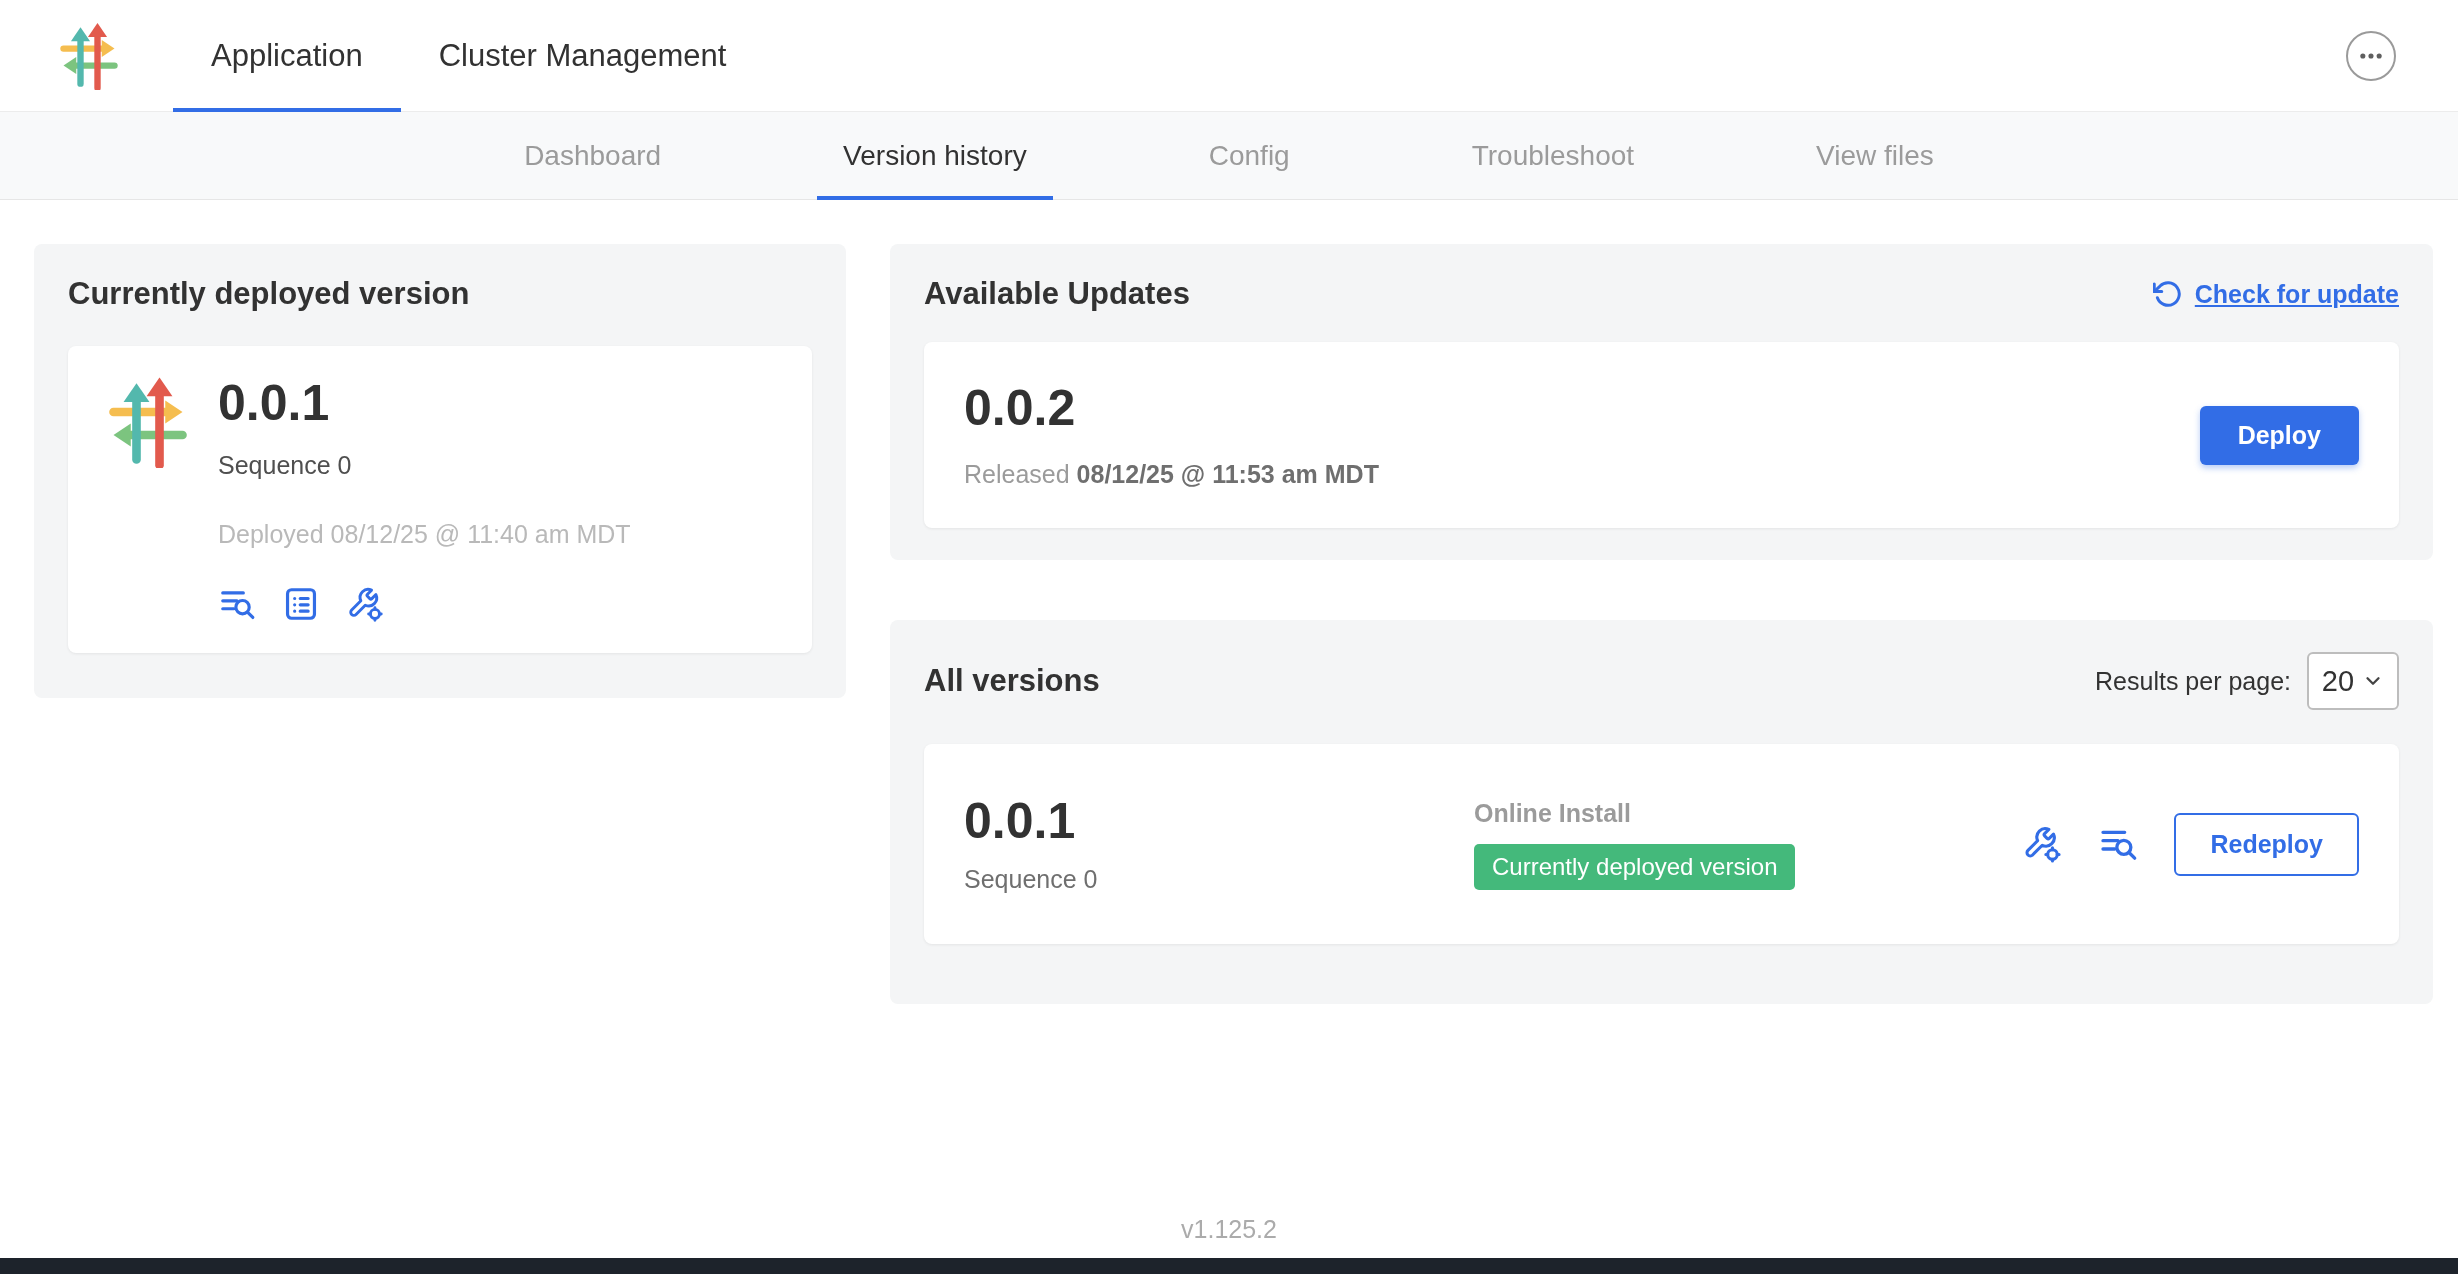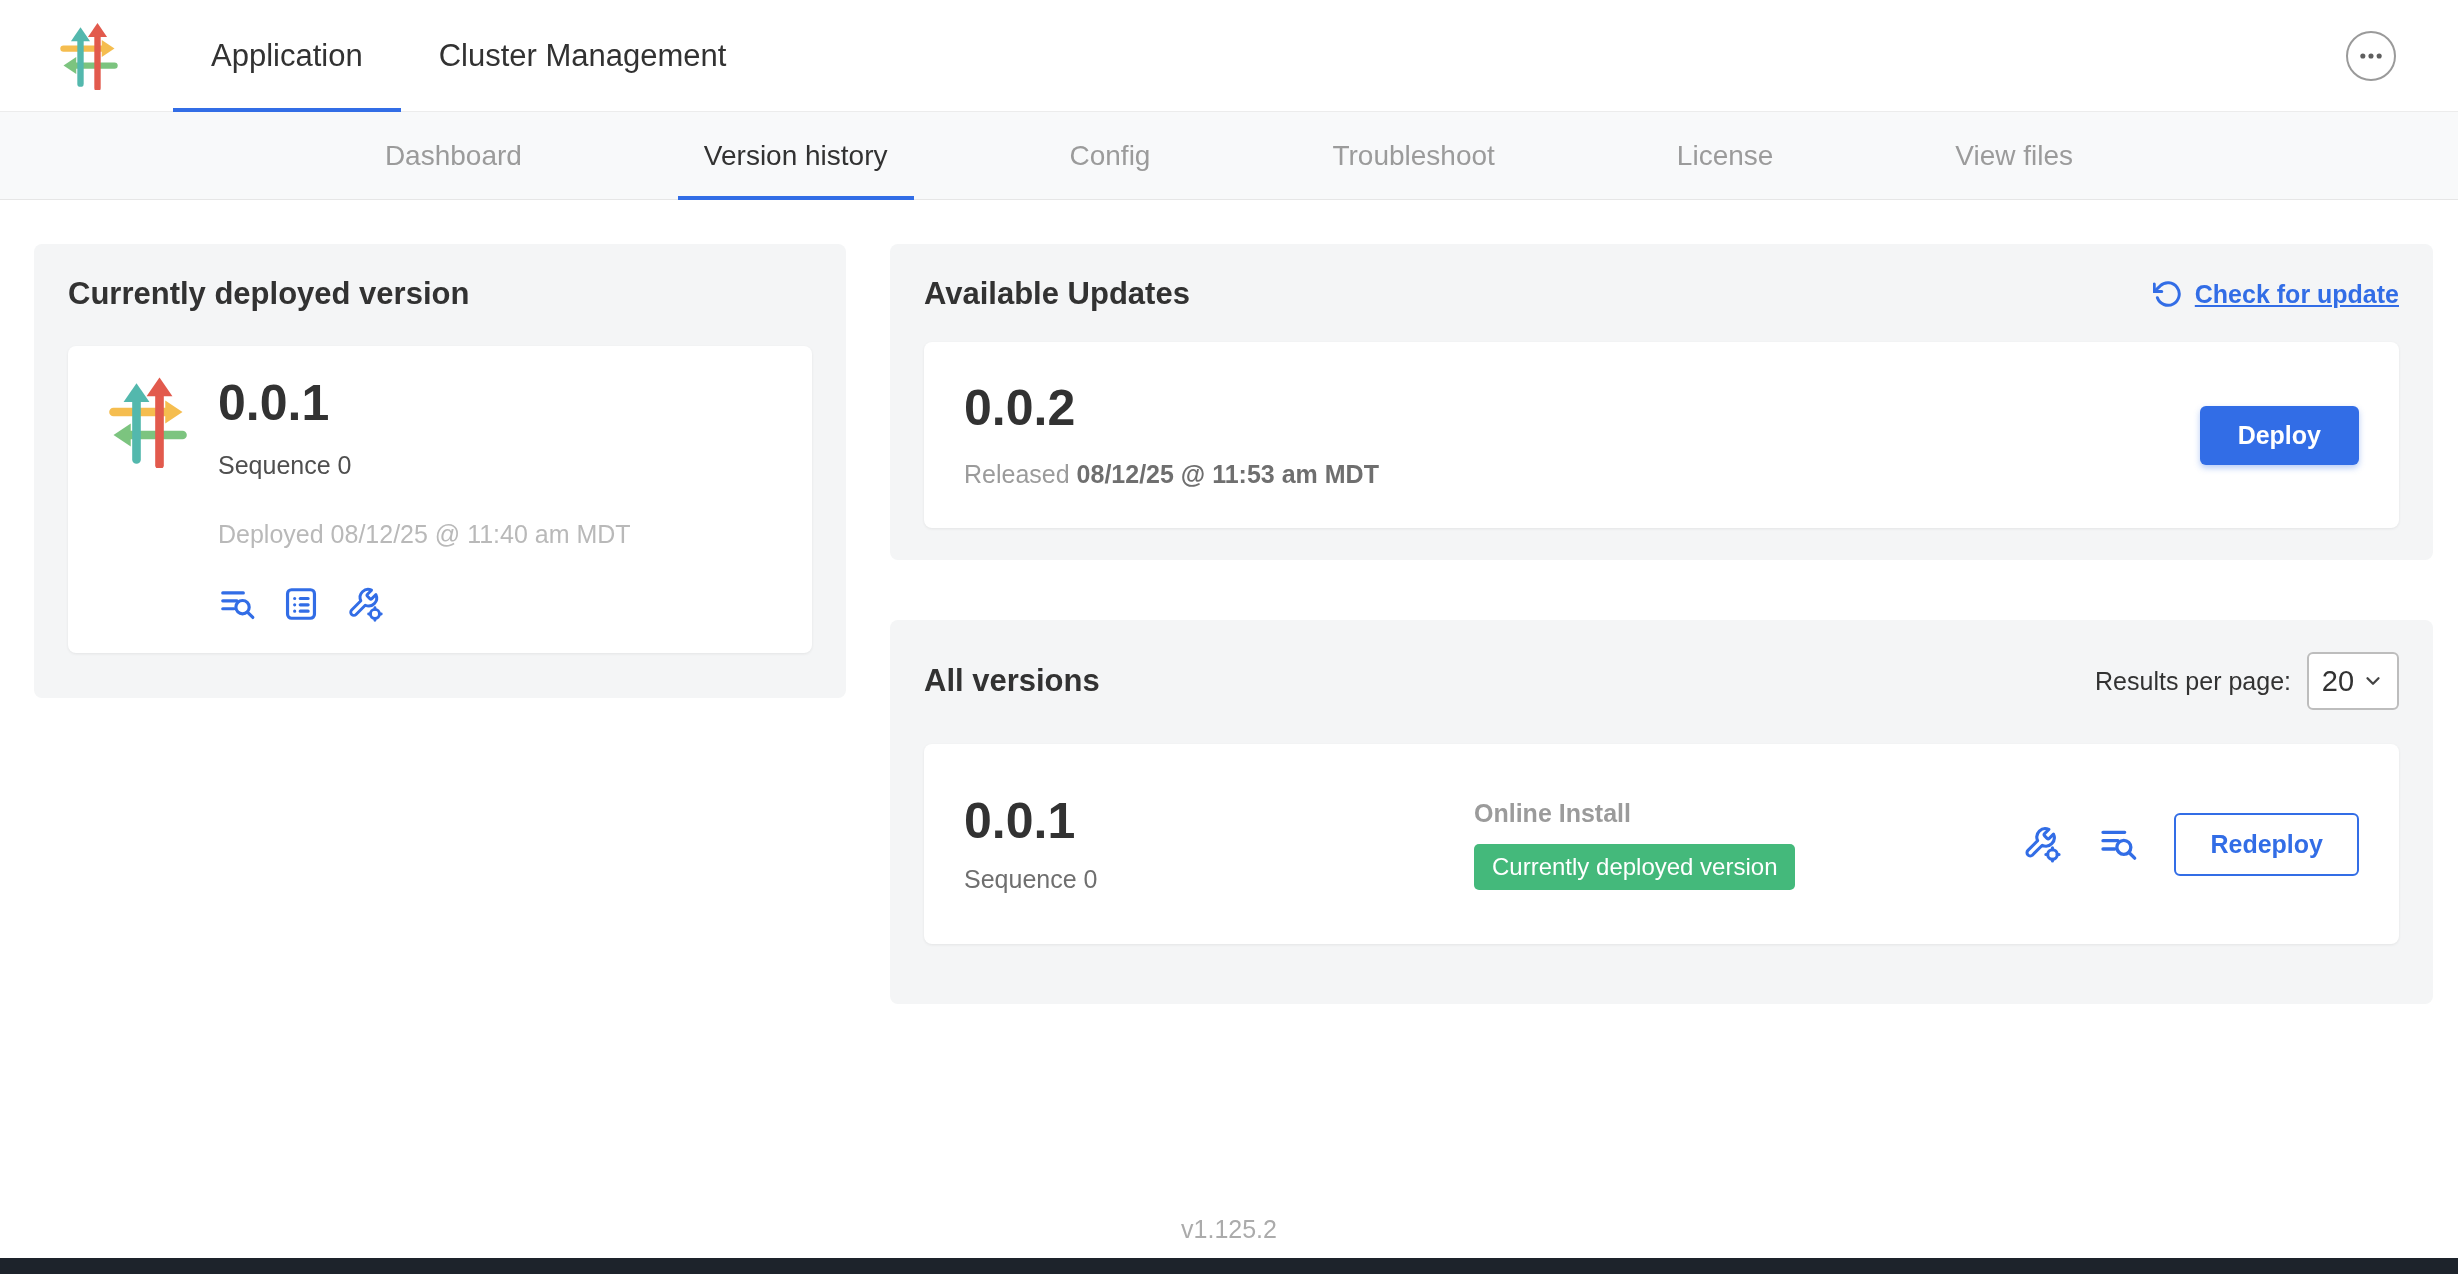--- a/index.html
+++ b/index.html
@@ -157,23 +157,20 @@
       <span>Dashboard</span>
     </div>
     <div class="sub-tab active">
       <span>Version history</span>
     </div>
     <div class="sub-tab">
       <span>Config</span>
     </div>
     <div class="sub-tab">
       <span>Troubleshoot</span>
-    </div>
-    <div class="sub-tab">
-      <span>License</span>
     </div>
     <div class="sub-tab">
       <span>View files</span>
     </div>
   </nav>
 
   <main class="main">
 
     <div class="left-col">
       <section class="card card-current">

